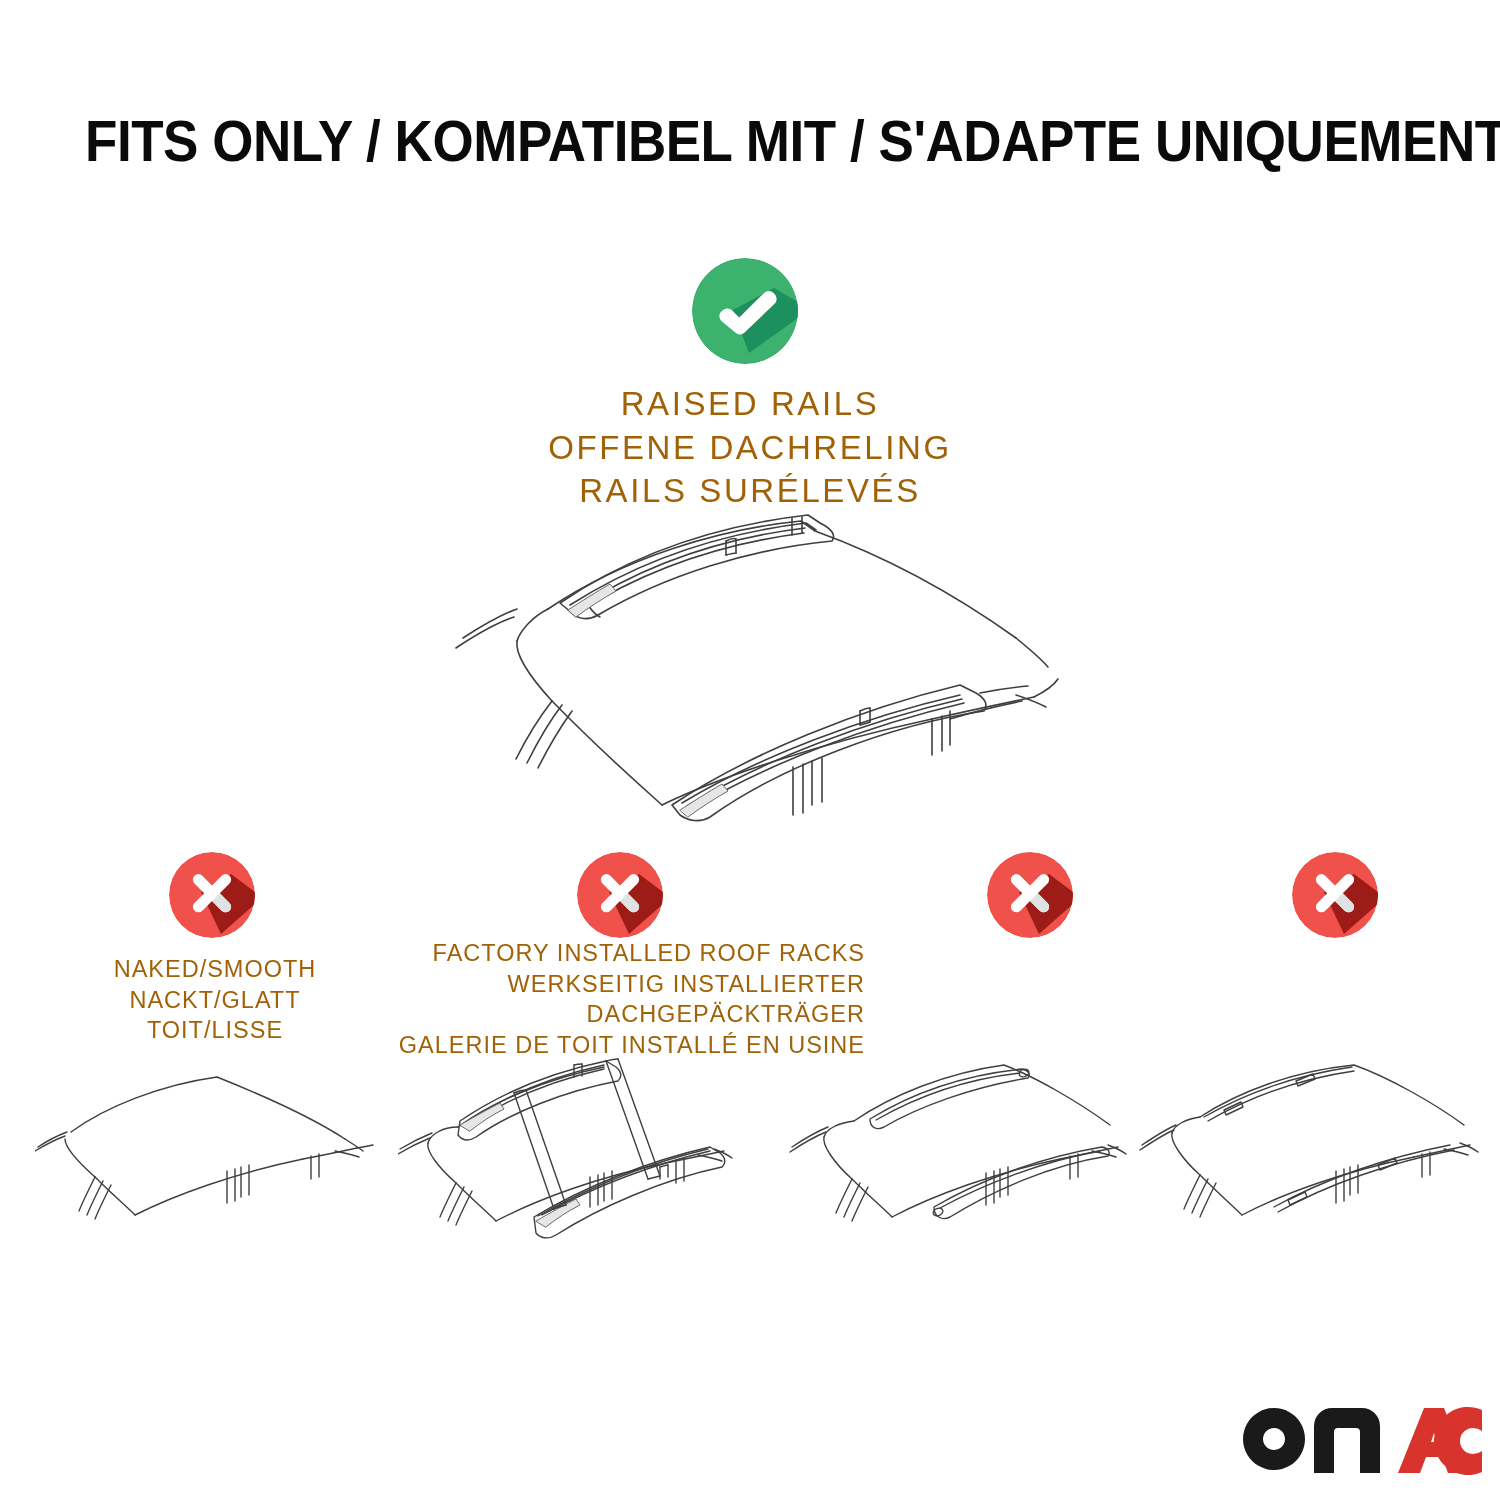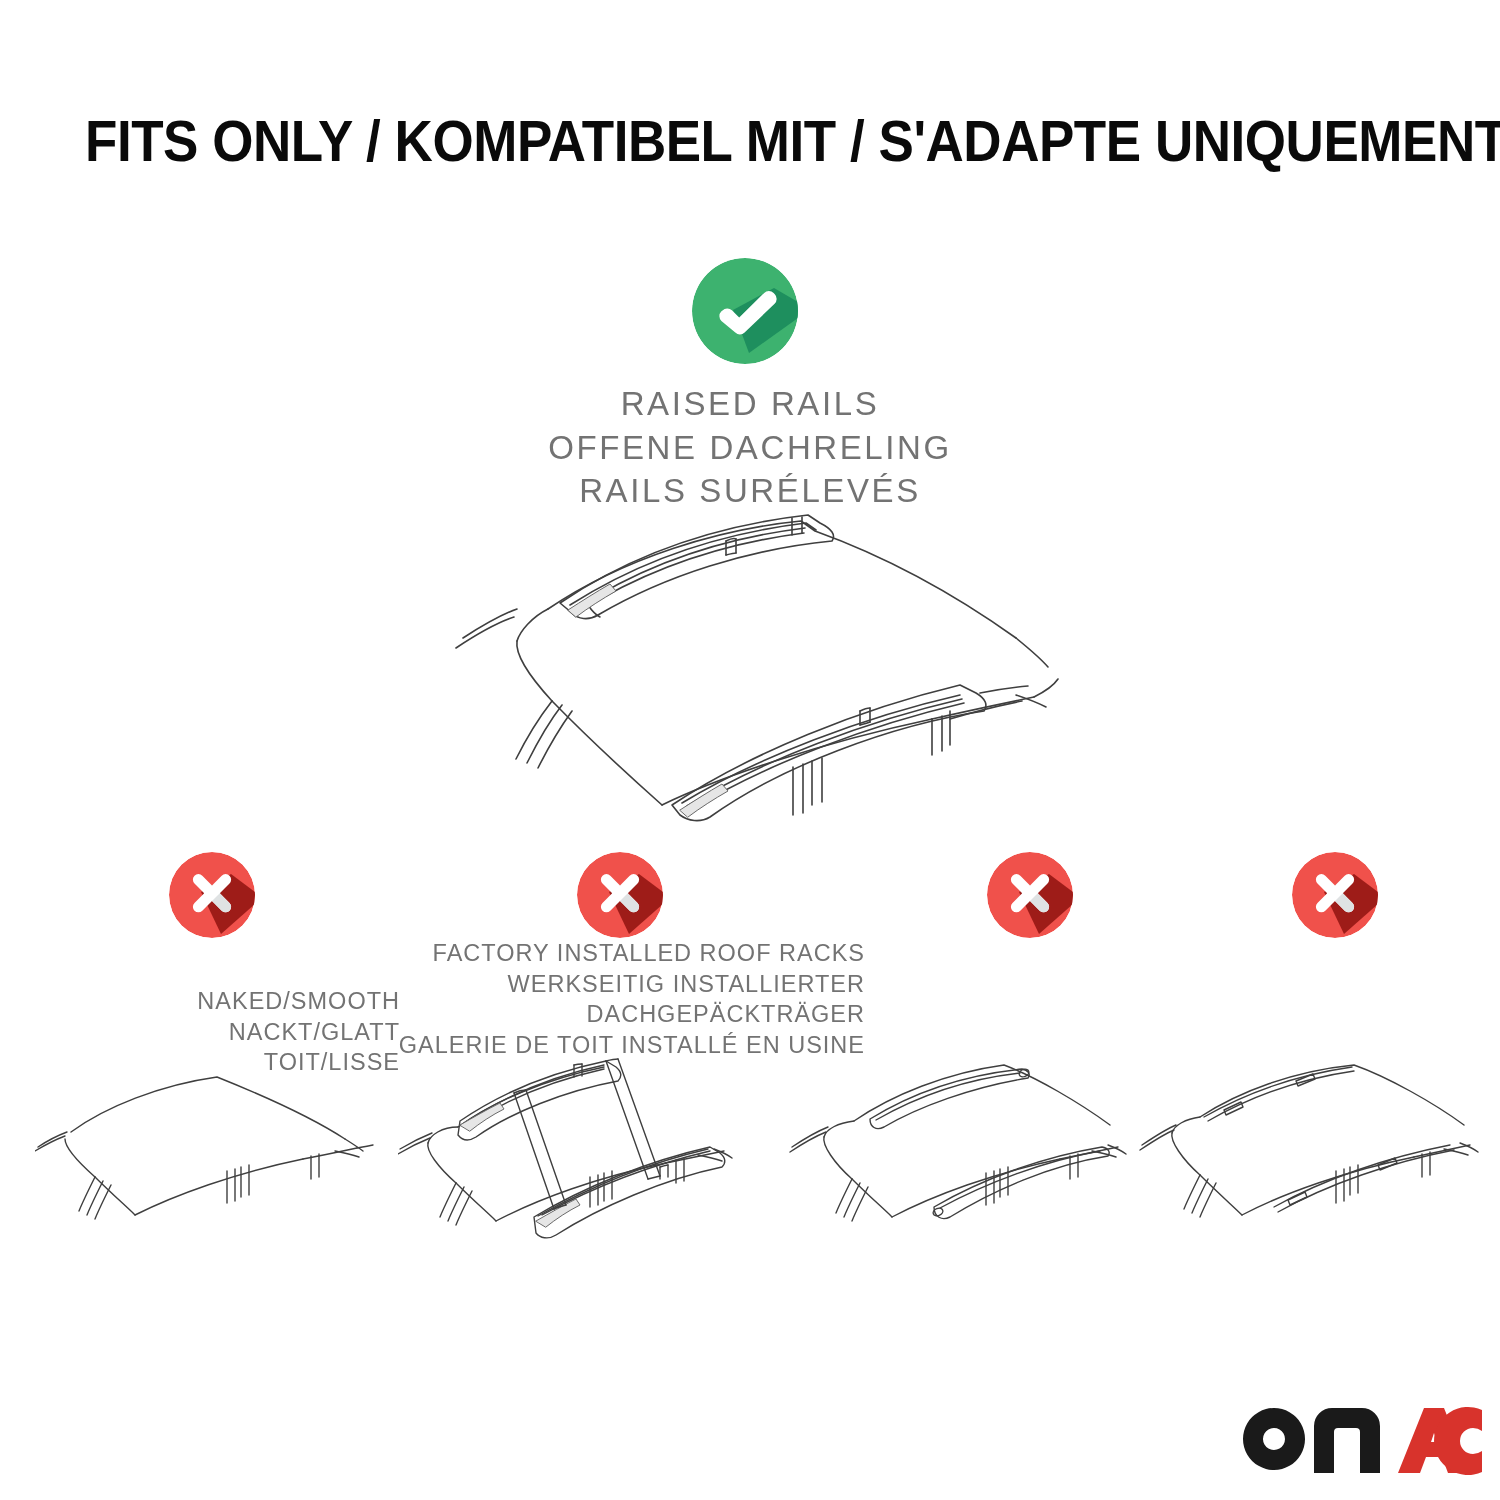--- a/index.html
+++ b/index.html
@@ -34,38 +34,38 @@
   .x-badge{width:86px;height:86px;}
   .x1{left:169px;top:852px;}
   .x2{left:577px;top:852px;}
   .x3{left:987px;top:852px;}
   .x4{left:1292px;top:852px;}
 
   
   .caption{
     position:absolute;
     text-align:center;
-    color:#737373;
+    color:#a16207;
     font-weight:400;
     line-height:1.30;
     white-space:pre-line;
     font-family:"Liberation Sans", sans-serif;
   }
   .caption-main{
     left:420px;top:382px;width:660px;
     font-size:33px;
     letter-spacing:2.6px;
     line-height:1.32;
   }
   .caption-sub{
     font-size:23.5px;
     letter-spacing:1.0px;
     line-height:1.30;
   }
-  .c1{left:30px;top:986px;width:370px;text-align:right;}
+  .c1{left:30px;top:954px;width:370px;}
   .c2{left:395px;top:938px;width:470px;text-align:right;}
   .c3{left:860px;top:955px;width:345px;}
   .c4{left:1200px;top:955px;width:300px;}
 
   
   .illus{position:absolute;}
   .illus svg{display:block;}
   .illus-main{left:420px;top:505px;}
   .illus-1{left:35px;top:1055px;}
   .illus-2{left:398px;top:1055px;}

